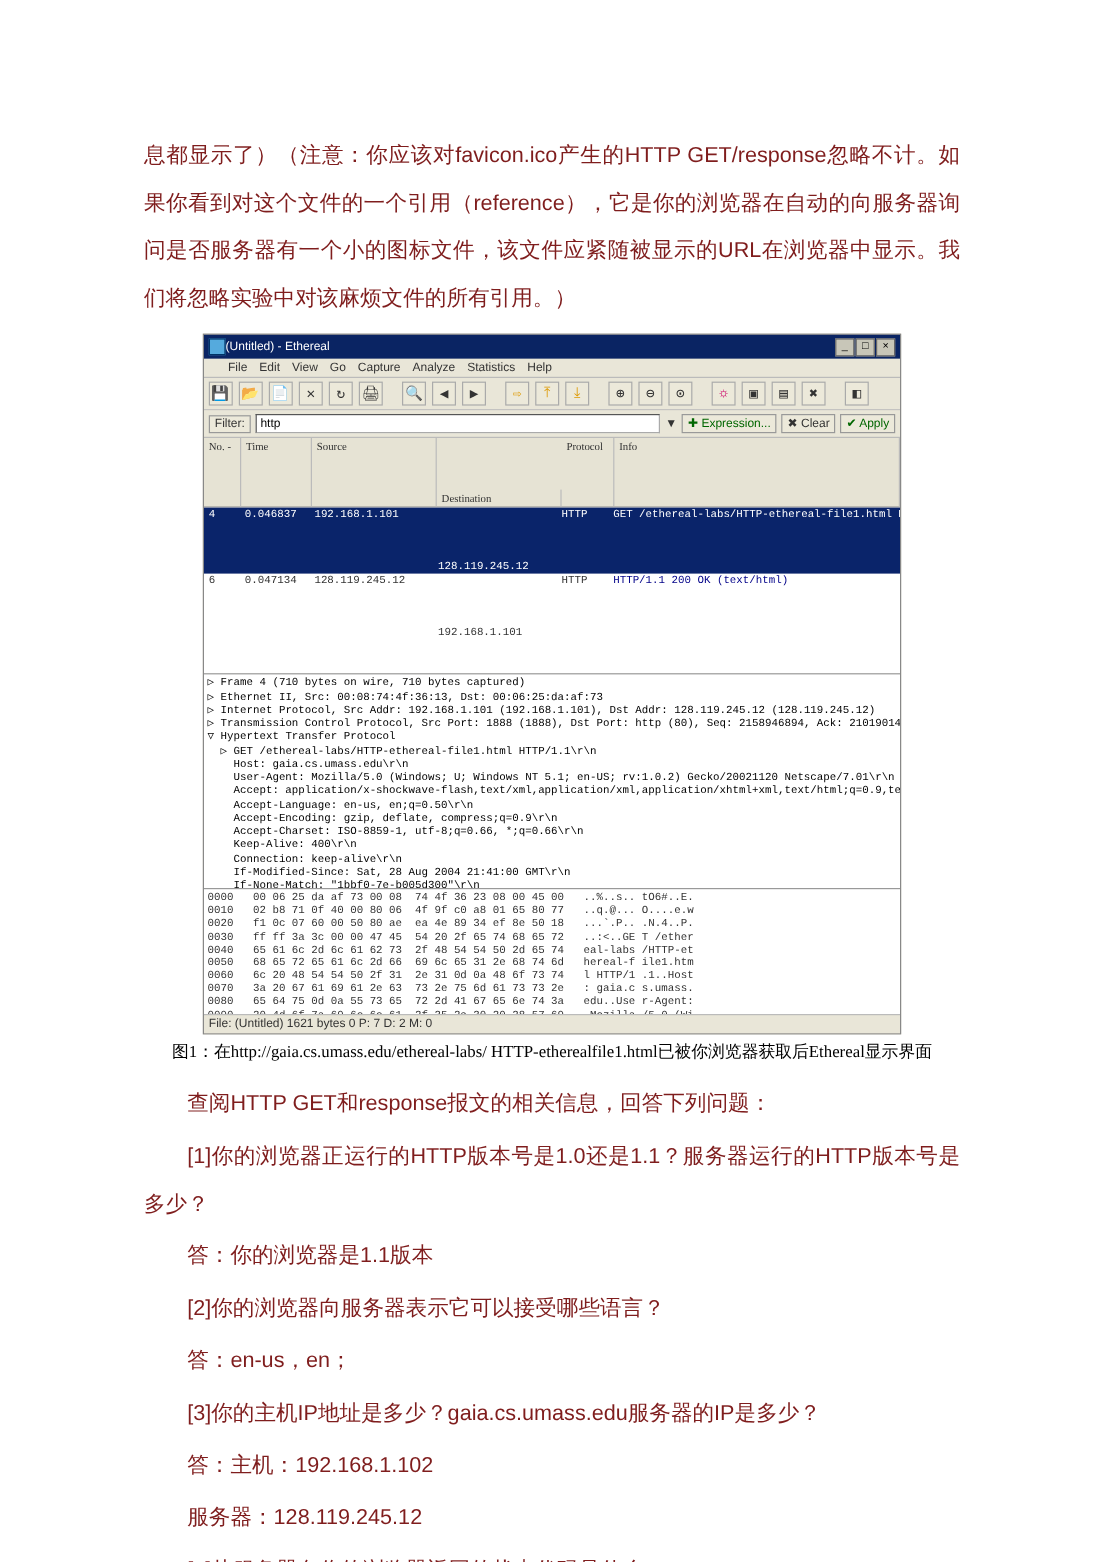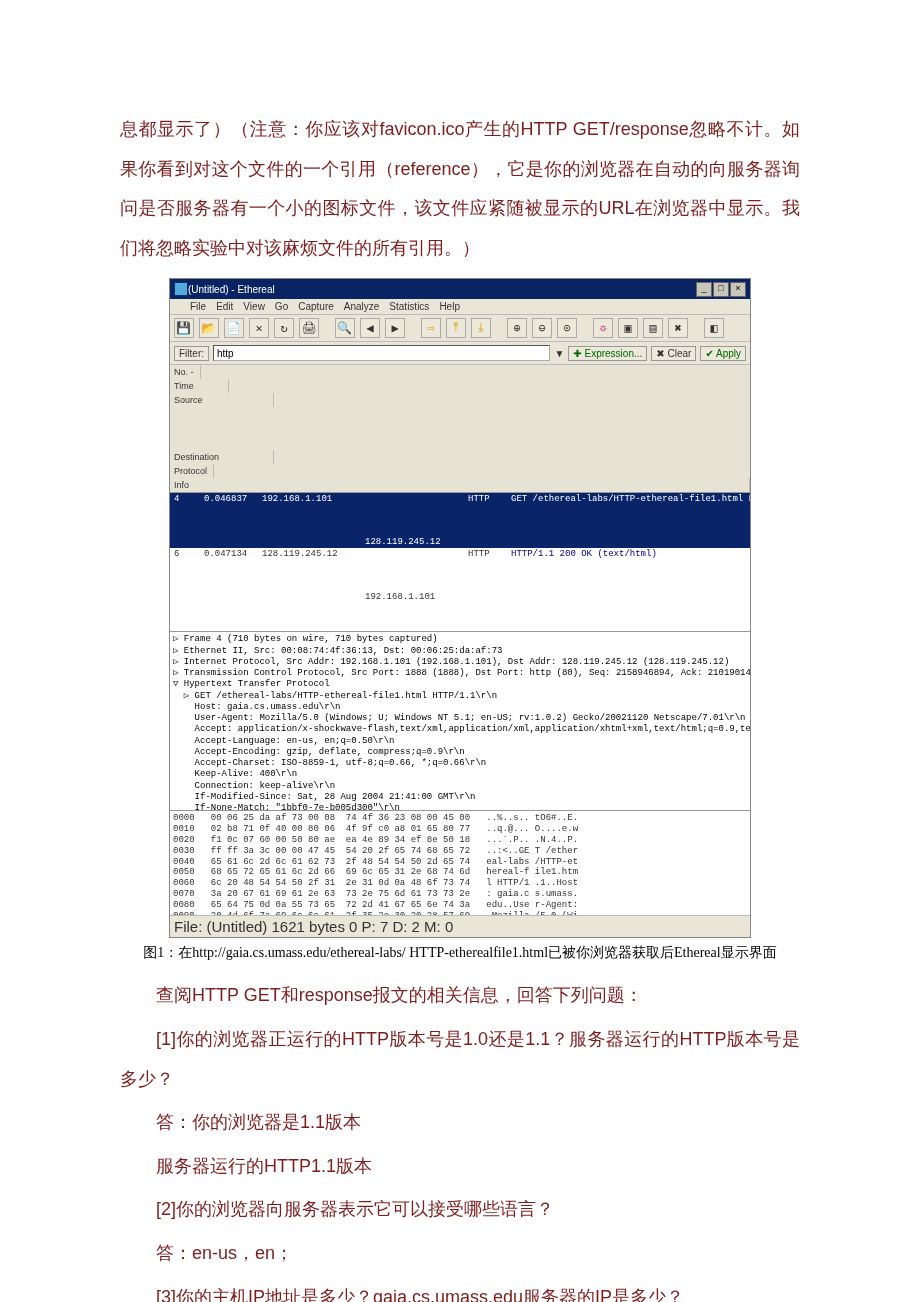--- a/index.html
+++ b/index.html
@@ -93,23 +93,22 @@
   }
   .filter-chip {
     padding:1px 4px;
     border:1px solid #999;
     background:#ece9da;
   }
   .ss-packet-header {
     display:flex;
     background:#e6e3d4;
     border-bottom:1px solid #999;
-    font-family: Liberation Sans, sans-serif;
+    font-family: Liberation Serif, serif;
     font-size:9px;
-    flex-direction:column;
   }
   .ss-packet-header div {
     border-right:1px solid #bbb;
     padding:2px 4px;
   }
   .col-no{width:22px;} .col-time{width:50px;} .col-src{width:95px;}
   .col-dst{width:95px;margin-top:43px;} .col-proto{width:35px;} .col-info{flex:1;}
   .ss-packet-list {
     background:#fff;
     font-size:9px;
@@ -137,21 +136,21 @@
     font-size:9px;
     line-height:1.2;
     height: 100px;
     overflow:hidden;
     white-space:pre;
   }
   .ss-status {
     background:#e9e6d8;
     border-top:1px solid #bbb;
     font-family:Tahoma,sans-serif;
-    font-size:15px;
+    font-size:10px;
     padding:2px 4px;
   }
   .caption {
     font-size: 14px;
     text-align:center;
     margin: 6px 0 14px 0;
     font-family: "SimSun", serif;
   }
 </style>
 </head>
@@ -287,21 +286,20 @@
 
     <div class="ss-status">File: (Untitled) 1621 bytes 0  P: 7 D: 2 M: 0</div>
   </div>
 
   <div class="caption">图1：在http://gaia.cs.umass.edu/ethereal-labs/ HTTP-etherealfile1.html已被你浏览器获取后Ethereal显示界面</div>
 
   <p class="body-text indent">查阅HTTP GET和response报文的相关信息，回答下列问题：</p>
 
   <p class="body-text indent">[1]你的浏览器正运行的HTTP版本号是1.0还是1.1？服务器运行的HTTP版本号是多少？</p>
   <p class="body-text indent">答：你的浏览器是1.1版本</p>
-  <p class="body-text indent">服务器运行的HTTP1.1版本</p>
 
   <p class="body-text indent">[2]你的浏览器向服务器表示它可以接受哪些语言？</p>
   <p class="body-text indent">答：en-us，en；</p>
 
   <p class="body-text indent">[3]你的主机IP地址是多少？gaia.cs.umass.edu服务器的IP是多少？</p>
   <p class="body-text indent">答：主机：192.168.1.102</p>
   <p class="body-text indent">服务器：128.119.245.12</p>
 
   <p class="body-text indent">[4]从服务器向你的浏览器返回的状态代码是什么？</p>
   <p class="body-text indent">答：300 OK</p>

